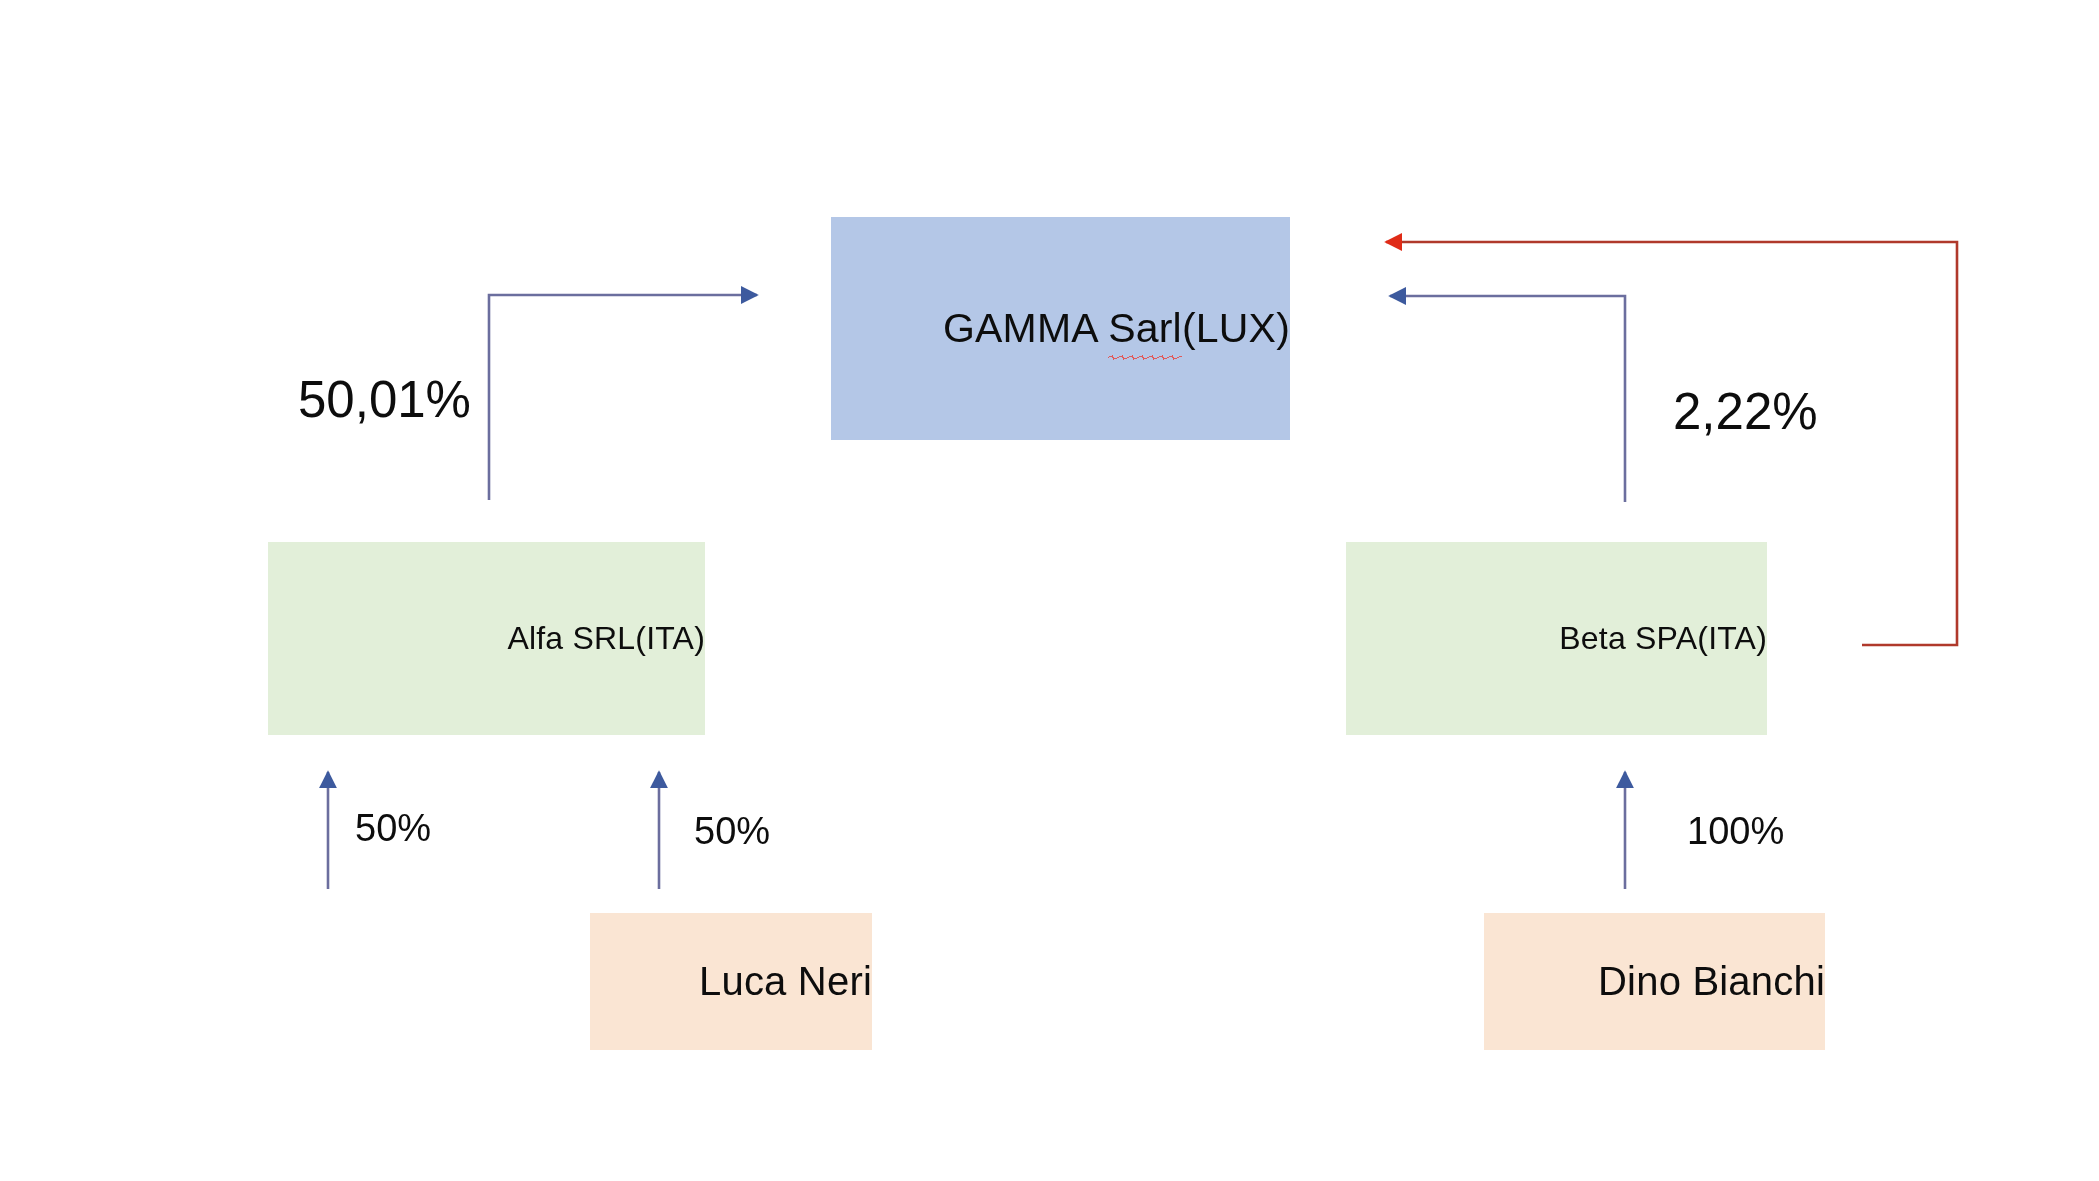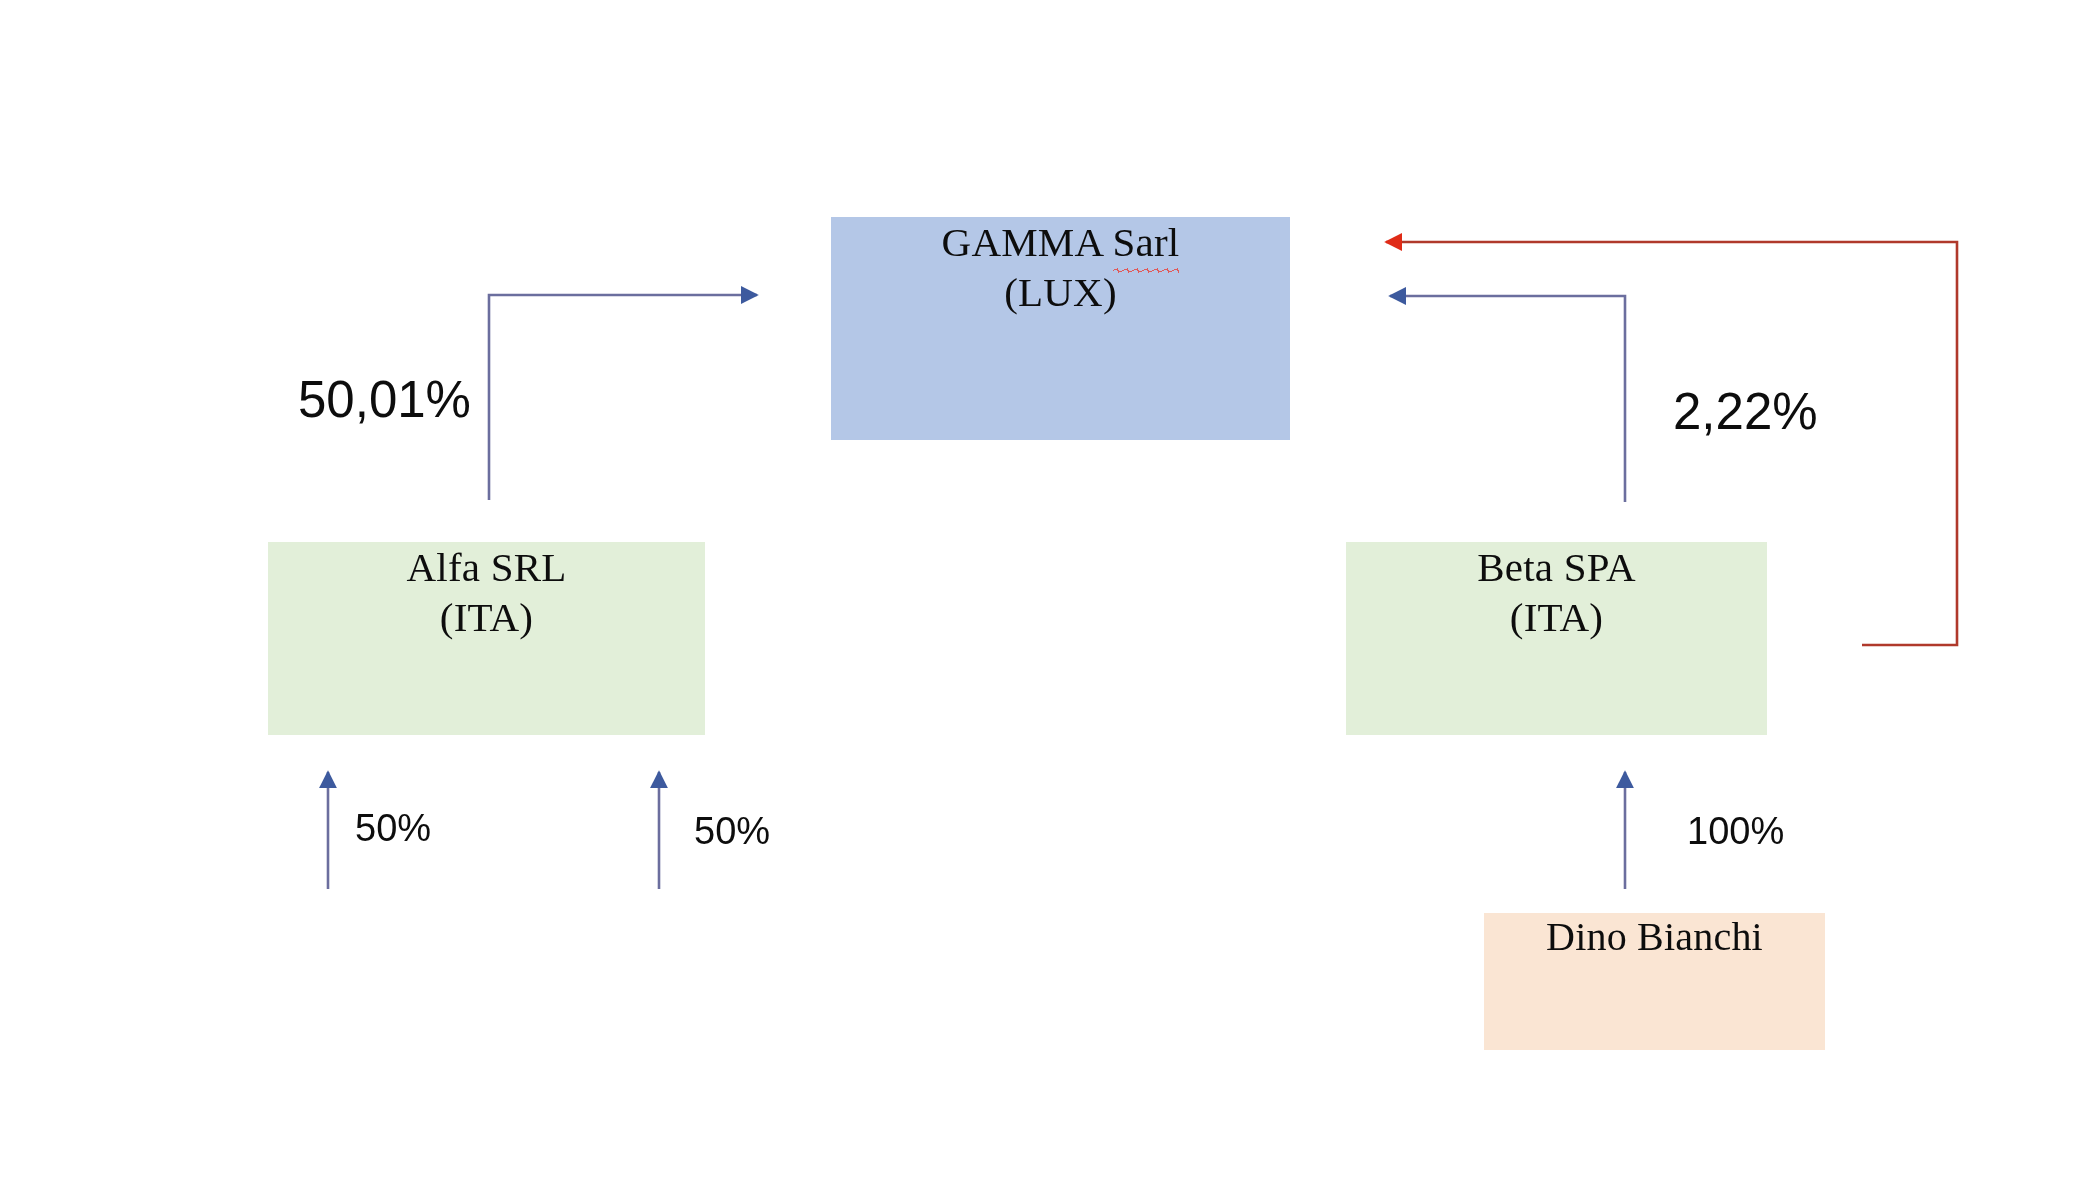--- a/index.html
+++ b/index.html
@@ -16,48 +16,47 @@
     height: 1181px;
     background: #ffffff;
     overflow: hidden;
   }
 
   
   .node {
     position: absolute;
     box-sizing: border-box;
     display: flex;
-    flex-direction: column;
+    flex-direction: row;
     align-items: center;
-    justify-content: flex-start;
+    justify-content: flex-end;
     text-align: center;
     color: #0d0d0d;
     line-height: 1.22;
     letter-spacing: 0.2px;
-    font-family: Liberation Serif, serif;
   }
   .node .line1,
   .node .line2 {
     display: block;
     white-space: nowrap;
   }
 
   
   .node-gamma {
     left: 831px;
     top: 217px;
     width: 459px;
     height: 223px;
     background: #b4c7e7;
     font-size: 41px;
   }
   
   .node-company {
     background: #e2efd9;
-    font-size: 41px;
+    font-size: 32px;
   }
   .node-alfa {
     left: 268px;
     top: 542px;
     width: 437px;
     height: 193px;
   }
   .node-beta {
     left: 1346px;
     top: 542px;
@@ -181,20 +180,23 @@
     <span class="line1">Alfa SRL</span>
     <span class="line2">(ITA)</span>
   </div>
 
   <div class="node node-company node-beta">
     <span class="line1">Beta SPA</span>
     <span class="line2">(ITA)</span>
   </div>
 
 
+  <div class="node node-person node-luca">
+    <span class="line1">Luca Neri</span>
+  </div>
 
   <div class="node node-person node-dino">
     <span class="line1">Dino Bianchi</span>
   </div>
 
   <div class="edge-label lbl-5001">50,01%</div>
   <div class="edge-label lbl-4999">2,22%</div>
   <div class="edge-label lbl-50a">50%</div>
   <div class="edge-label lbl-50b">50%</div>
   <div class="edge-label lbl-100">100%</div>

